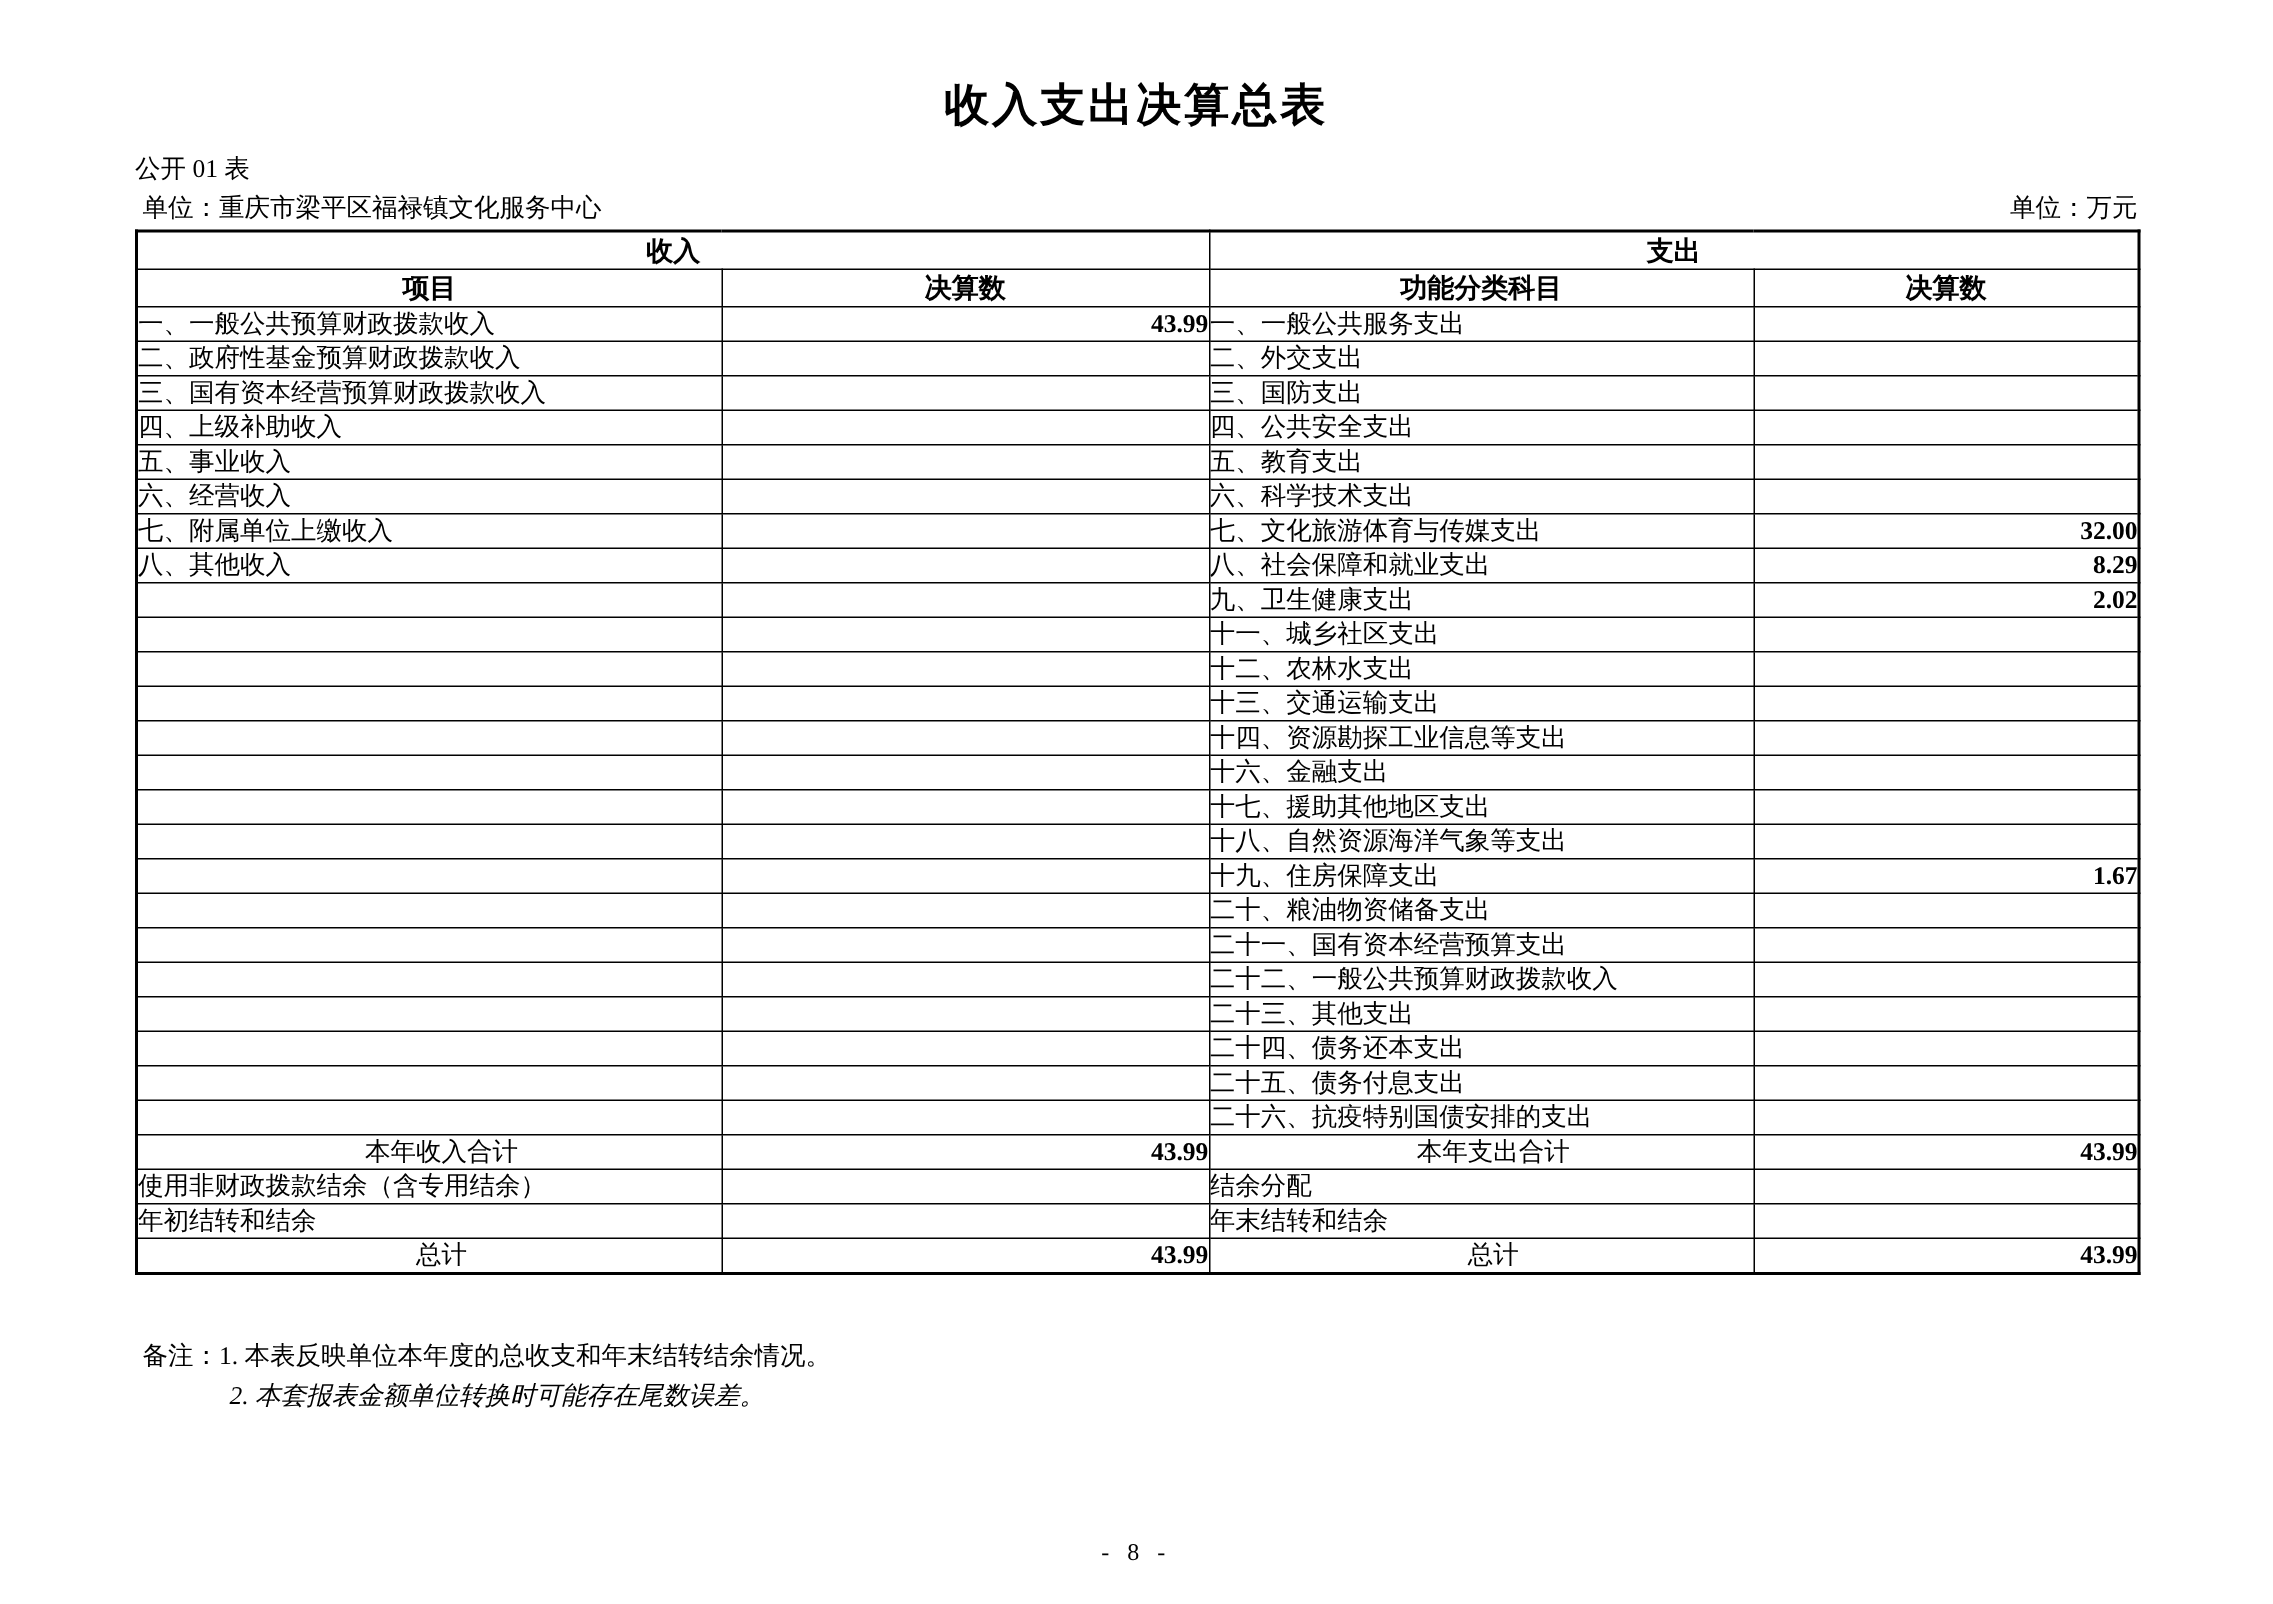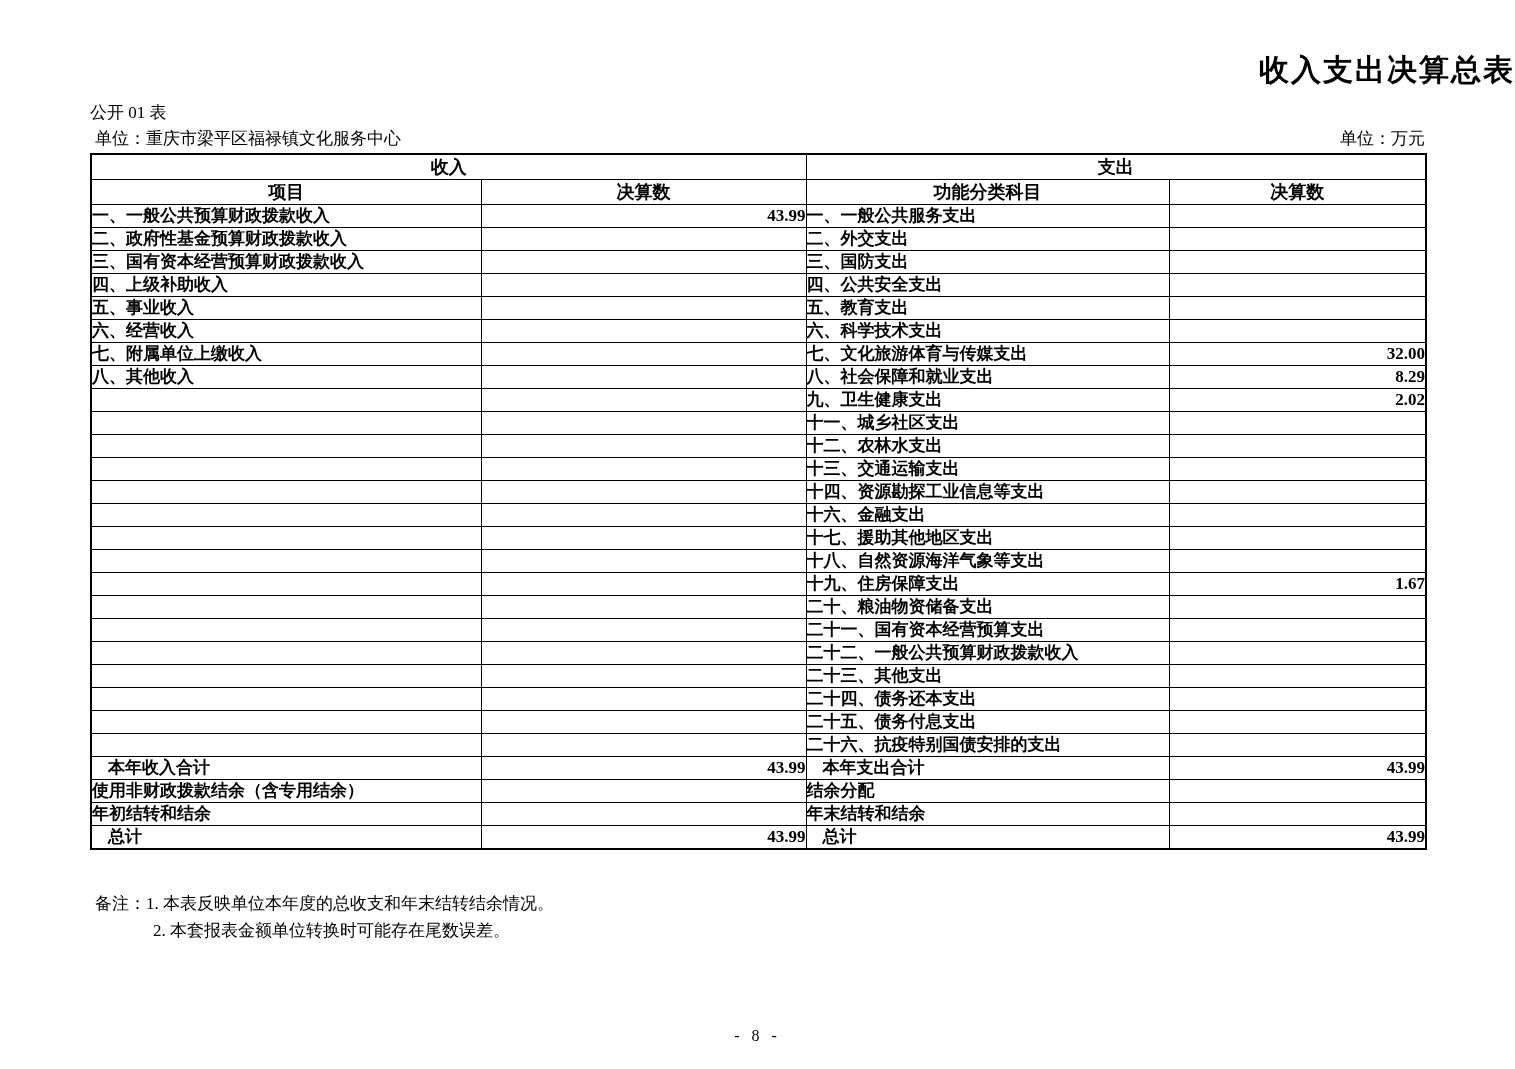--- a/index.html
+++ b/index.html
@@ -2,21 +2,21 @@
 <html><head>
 <meta charset="utf-8">
 <style>
   html,body{margin:0;padding:0;background:#fff;}
   body{
     width:1515px;height:1069px;overflow:hidden;color:#000;
     font-family:"Liberation Serif","DejaVu Serif",serif;
   }
   .sheet{position:relative;width:1515px;height:1069px;}
   .title{
-    margin:0;padding-top:50px;text-align:right;
+    margin:0;padding-top:50px;text-align:center;
     font-size:30px;font-weight:bold;letter-spacing:2px;
   }
   .doc-code{
     width:1335px;margin-left:90px;margin-top:10px;
     text-align:left;font-size:17px;
   }
   .meta-row{
     width:1330px;margin-left:95px;margin-top:3px;
     display:flex;justify-content:space-between;font-size:17px;
   }
@@ -24,28 +24,28 @@
     width:1335px;margin-left:90px;margin-top:3px;
     border-collapse:collapse;table-layout:fixed;
     border:2px solid #000;
   }
   table.summary th,table.summary td{
     border:1px solid #000;overflow:hidden;white-space:nowrap;
     padding:0;
   }
   thead th{height:24px;font-size:18px;font-weight:bold;text-align:center;}
   tbody td{height:22px;line-height:22px;font-size:17px;}
-  td.item{font-weight:bold;text-align:left;padding-left:4px;}
-  td.item.center{padding-left:16px;}
+  td.item{font-weight:normal;text-align:left;padding-left:4px;}
+  td.item.center{text-align:center;padding-left:16px;}
   td.val{text-align:right;padding-right:10px;font-weight:bold;}
   .notes{
     margin-left:95px;margin-top:40px;
     font-size:17px;line-height:27px;
   }
-  .note-line2{padding-left:58px;}
+  .note-line2{padding-left:58px;font-style:italic;}
   .pagenum{
     position:absolute;bottom:24px;left:0;width:100%;
     text-align:center;font-size:16px;letter-spacing:4px;
   }
 </style>
 </head>
 <body>
 
 <div class="sheet">
 

